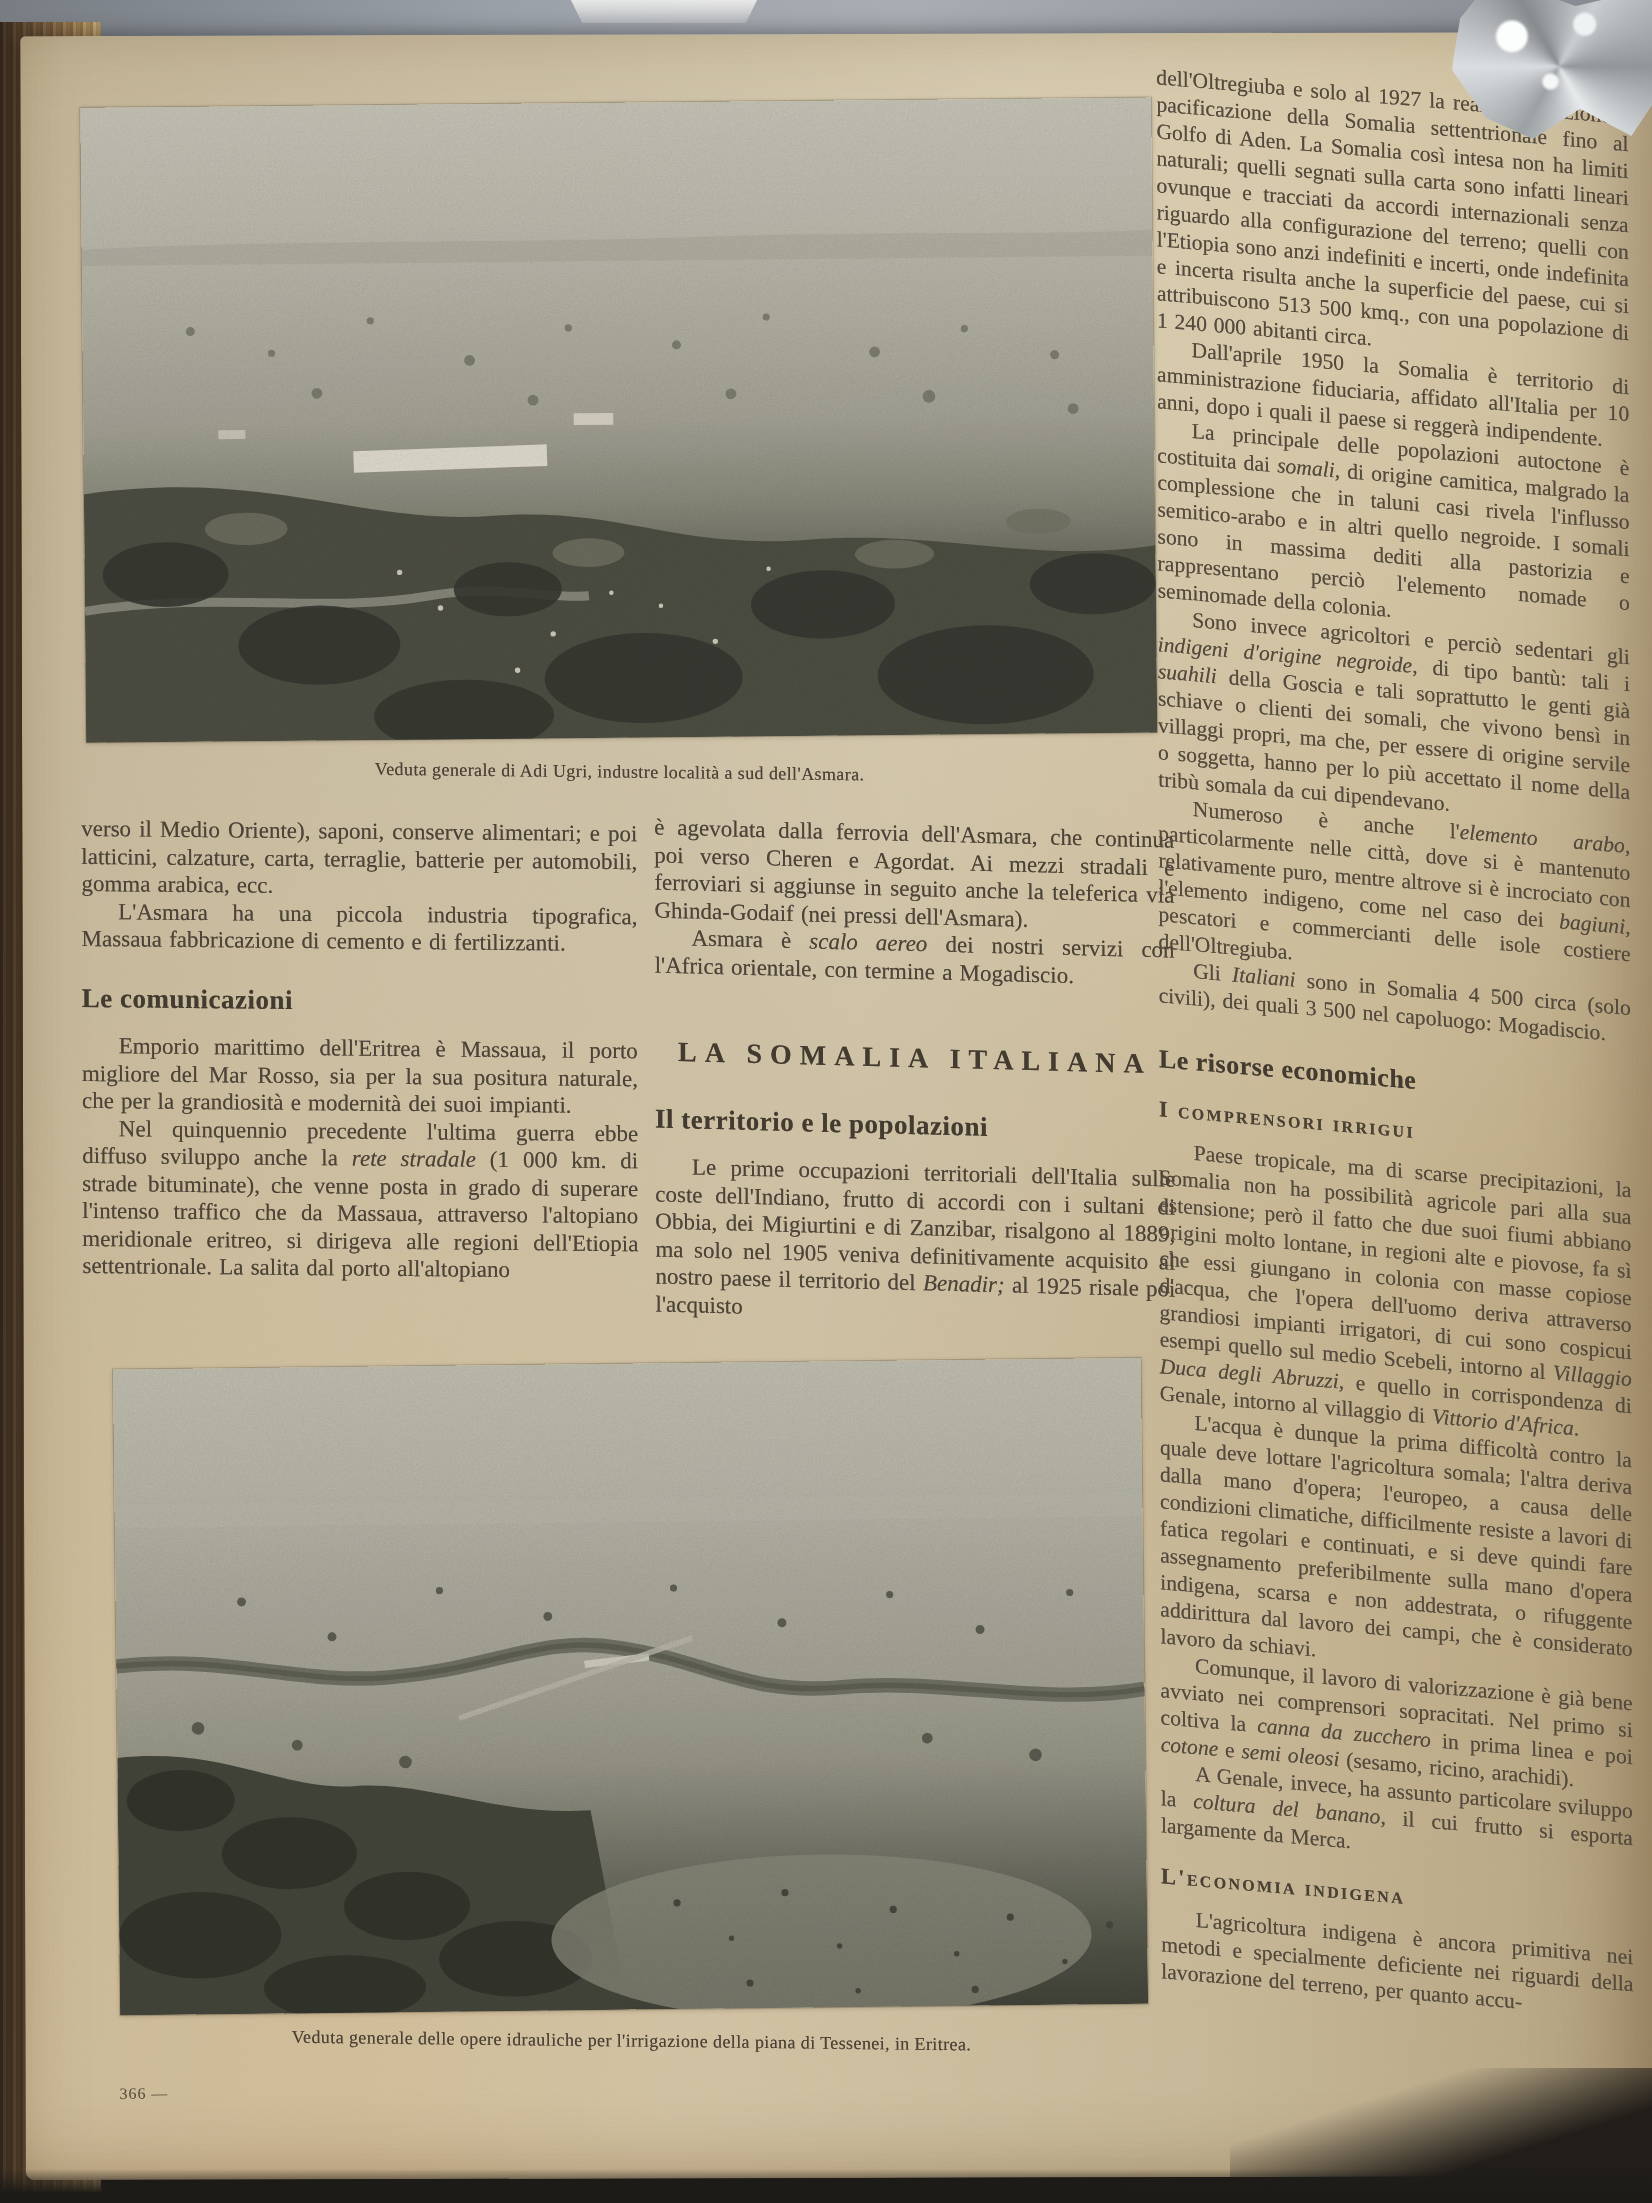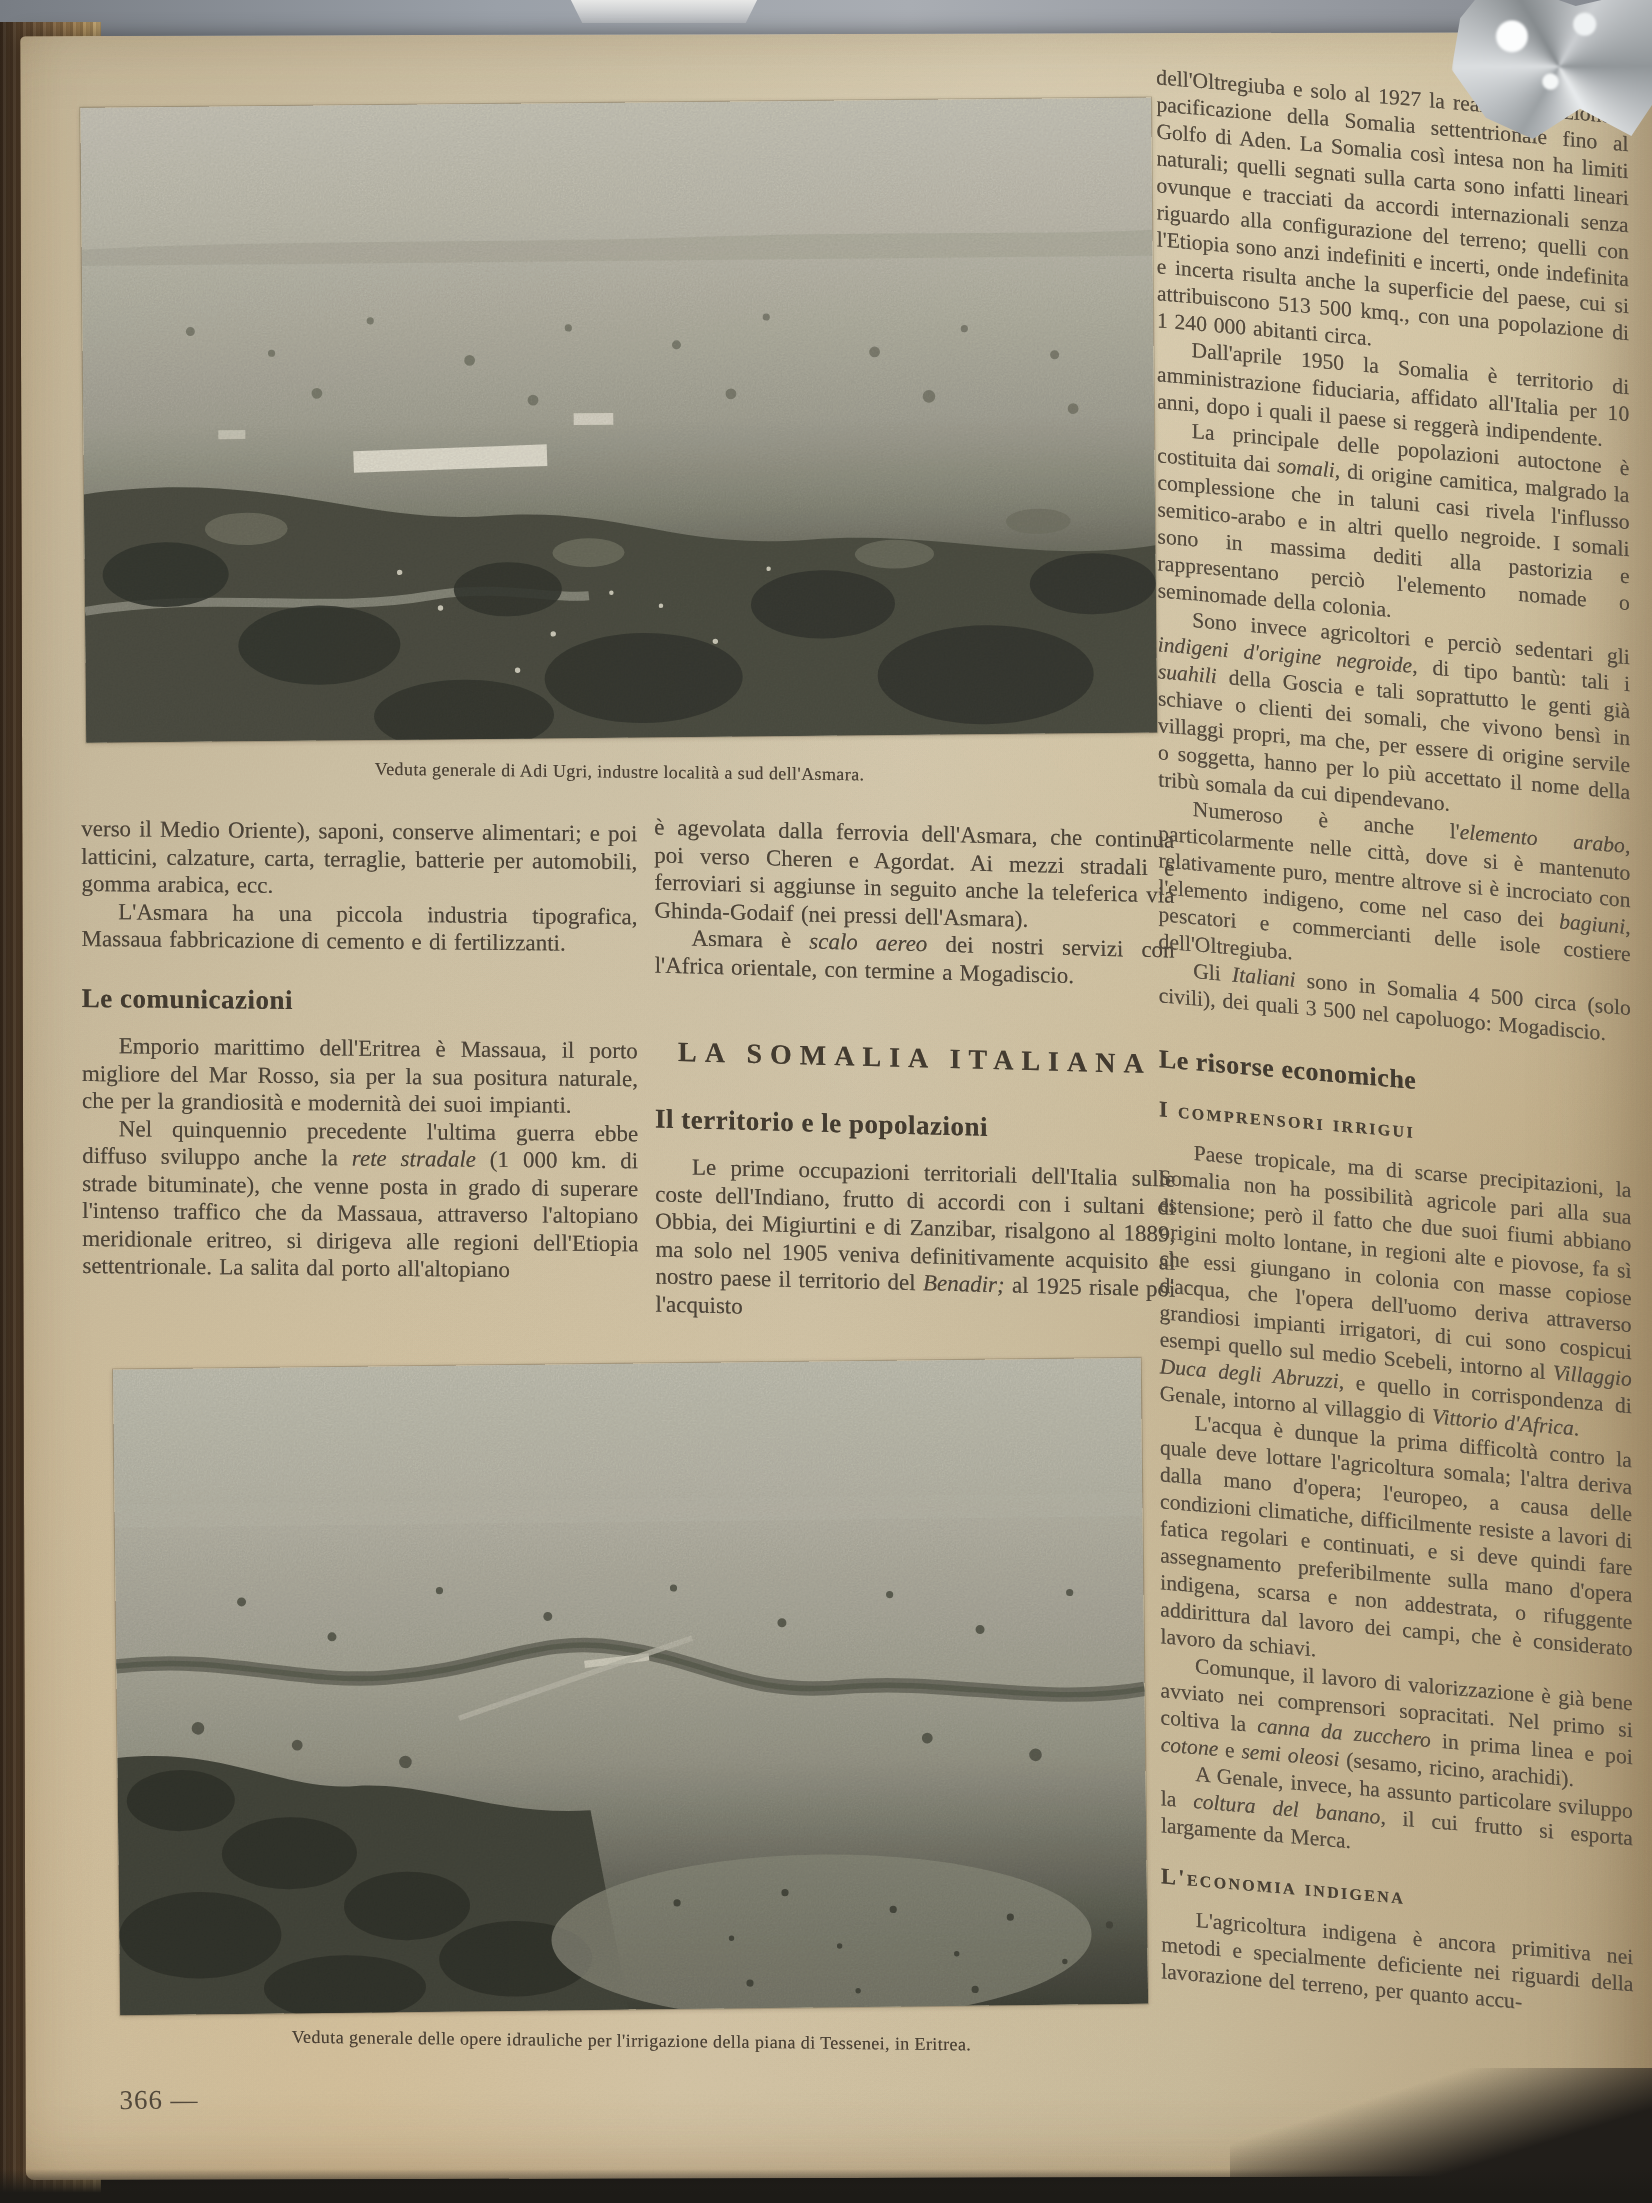--- a/index.html
+++ b/index.html
@@ -57,21 +57,21 @@
   .blk-p{margin:0;text-indent:1.6em;text-align:justify;word-spacing:1.4px;}
   .blk-p.noindent{text-indent:0;}
   .blk-h2{font-weight:700;font-size:27px;letter-spacing:0.5px;margin:32px 0 20px;color:#453d31;}
   .col-right .blk-h2{margin:36px 0 14.4px;font-size:26px;}
   .blk-h1{text-align:center;font-weight:700;font-size:28px;letter-spacing:8px;margin:59px 0 40px;color:#453d31;}
   .blk-sc{font-variant:small-caps;font-weight:600;font-size:22.5px;letter-spacing:2.3px;margin:23.4px 0 14.4px;color:#4c4336;}
   .caption{position:absolute;text-align:center;color:#4c4236;font-size:18px;letter-spacing:0.4px;
     text-shadow:0 0 0.5px rgba(76,66,54,.6);}
   .caption-top{left:62px;top:727px;width:1071px;transform:skewY(0.8deg);}
   .caption-bottom{left:92px;top:1996px;width:1028px;transform:skewY(0.8deg);}
-  .pagenum{position:absolute;left:94px;top:2049px;font-size:27px;color:#554b3d;letter-spacing:0.9px;}
+  .pagenum{position:absolute;left:94px;top:2049px;font-size:16px;color:#554b3d;letter-spacing:0.9px;}
   .grain{position:absolute;left:0;top:0;width:100%;height:100%;pointer-events:none;opacity:.5;mix-blend-mode:multiply;}
   .grain svg{width:100%;height:100%;display:block;}
   i{font-style:italic;}
 </style>
 </head>
 <body>
 
 <div class="scene">
 
   <div class="backdrop-top"></div>

